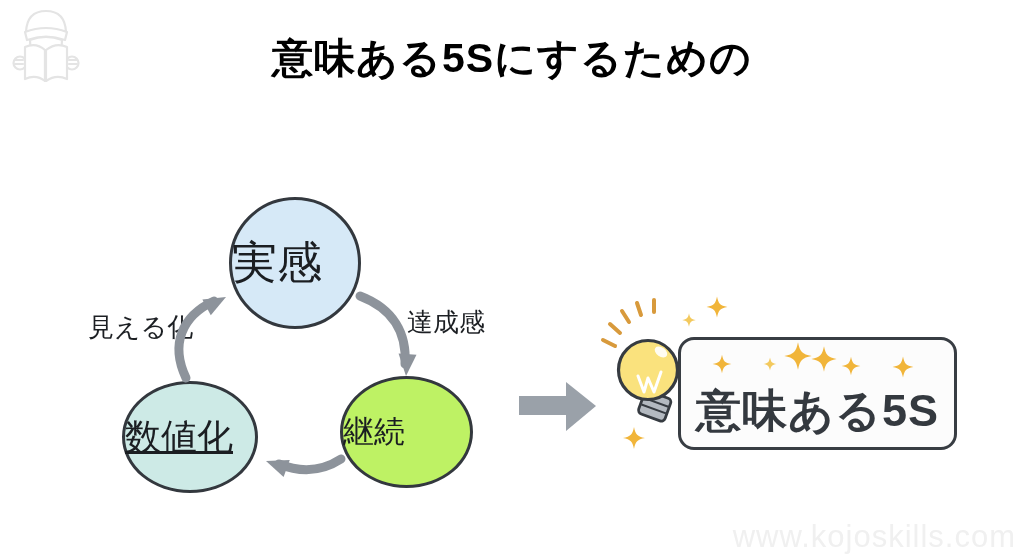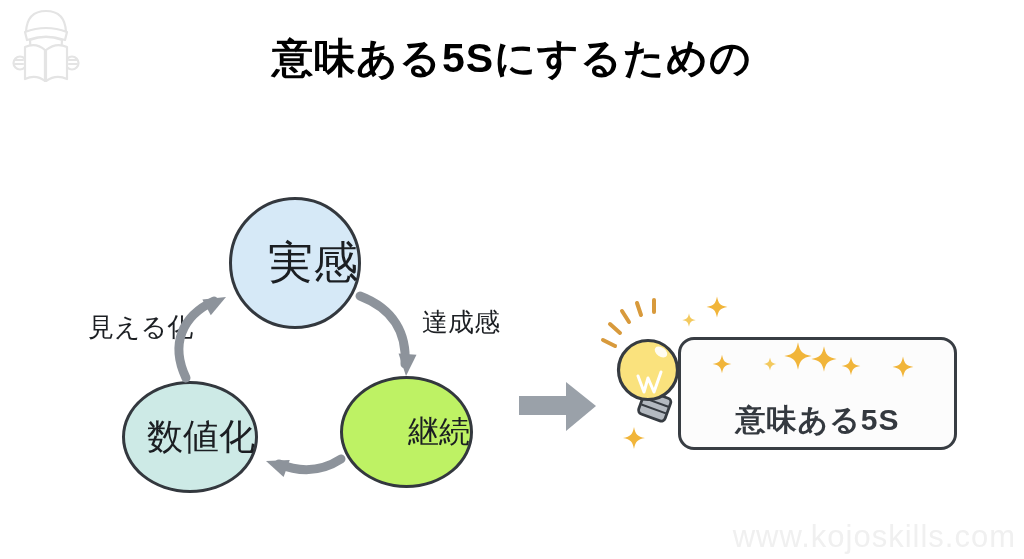--- a/index.html
+++ b/index.html
@@ -8,40 +8,40 @@
     font-family:"Liberation Sans","DejaVu Sans",sans-serif;
   }
   
   .title{
     position:absolute;left:0;top:28px;width:1024px;text-align:center;
     color:#000000;font-weight:800;font-size:41px;line-height:61px;letter-spacing:1px;
   }
   
   .circle{
     position:absolute;border:3.5px solid #33383e;border-radius:50%;
-    display:flex;align-items:center;justify-content:flex-end;
+    display:flex;align-items:center;justify-content:flex-start;
     color:#1b1e22;box-sizing:border-box;
   }
   .c-jikkan {left:229px;top:197px;width:132px;height:132px;background:#d6e9f7;font-size:45px;}
-  .c-suchika{left:122px;top:381px;width:136px;height:112px;background:#cdeae6;font-size:36px;}
+  .c-suchika{left:122px;top:381px;width:136px;height:112px;background:#cdeae6;font-size:36px;text-decoration:underline;}
   .c-keizoku{left:340px;top:376px;width:133px;height:112px;background:#bef264;font-size:31px;}
   
   .arrow-label{position:absolute;color:#1c1f23;font-size:26px;white-space:nowrap;}
   .lbl-mieruka {left:88px; top:310px;}
-  .lbl-tassei  {left:422px;top:305px;}
+  .lbl-tassei  {left:407px;top:305px;}
   .lbl-shukan  {left:258px;top:497px;}
   
   .result-box{
     position:absolute;left:678px;top:337px;width:279px;height:113px;
     background:#fcfcfc;border:3.5px solid #383d43;border-radius:16px;box-sizing:border-box;
     z-index:2;
   }
   .result-text{
     position:absolute;left:0;bottom:6px;width:100%;text-align:center;
-    font-size:30px;font-weight:700;color:#34393f;letter-spacing:1px;
+    font-size:45px;font-weight:700;color:#34393f;letter-spacing:1px;
   }
   
   .watermark{
     position:absolute;right:8px;bottom:4px;font-size:31px;color:#f0f0f0;
     letter-spacing:1px;font-weight:400;z-index:1;
   }
   
   .overlay{position:absolute;left:0;top:0;width:1024px;height:559px;z-index:5;pointer-events:none;}
 </style>
 </head>

